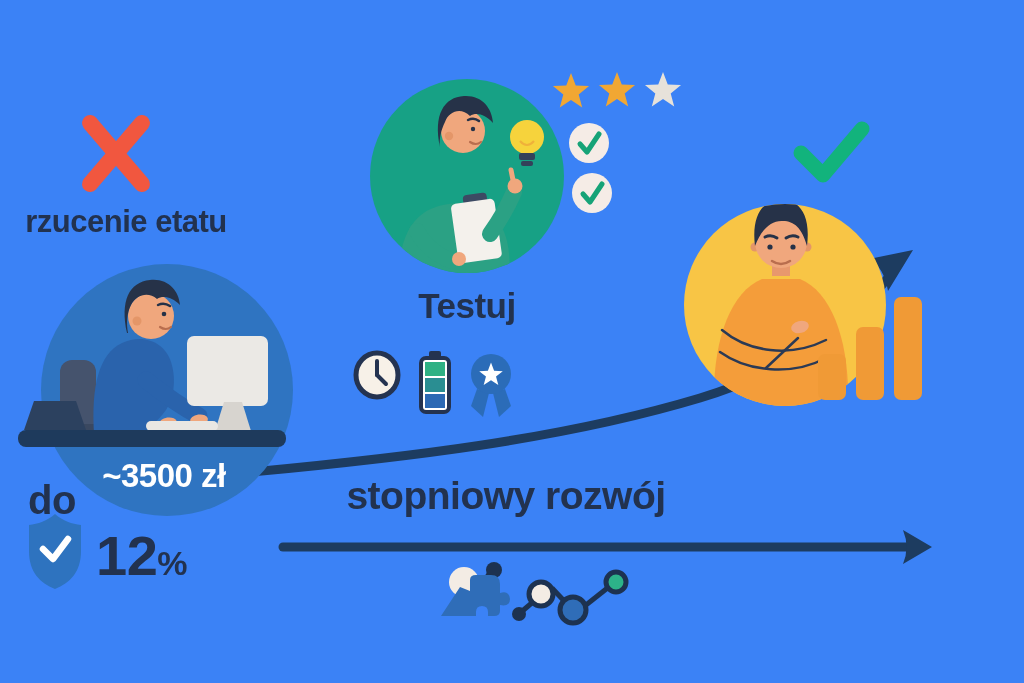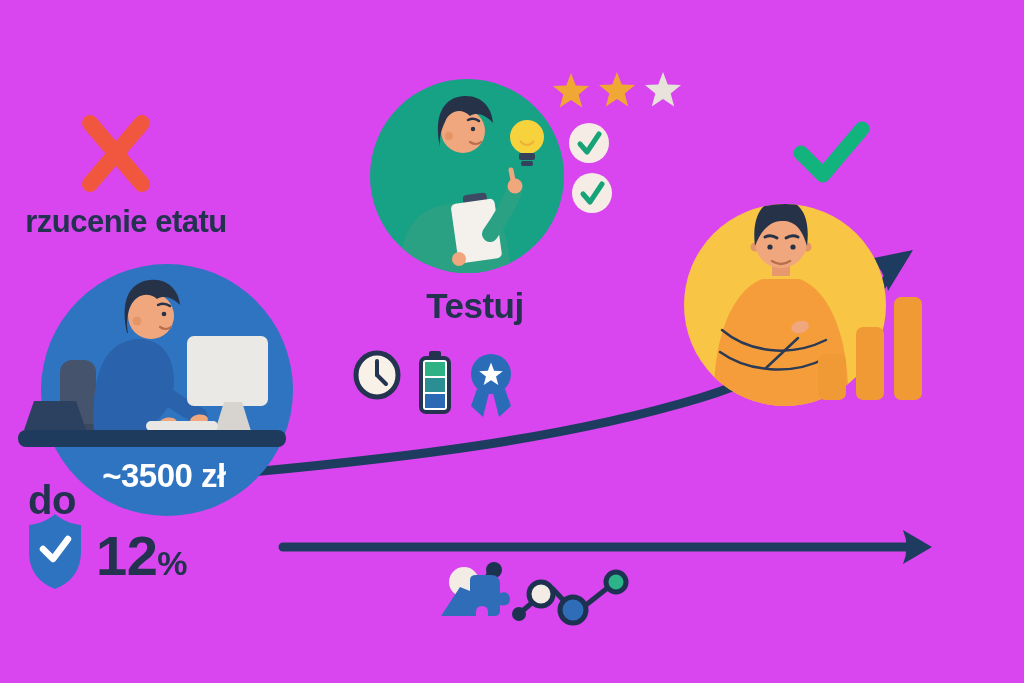--- a/index.html
+++ b/index.html
@@ -1,39 +1,39 @@
 <!DOCTYPE html>
 <html><head>
 <meta charset="utf-8">
 <style>
   html,body{margin:0;padding:0;}
   .stage{
     position:relative;
     width:1024px;height:683px;
-    background:#d946ef;
+    background:#3b82f6;
     overflow:hidden;
     font-family:"Liberation Sans","DejaVu Sans",sans-serif;
   }
   .art{position:absolute;left:0;top:0;}
   .txt{
     position:absolute;
     font-weight:700;
     color:#22324f;
     line-height:1;
     text-align:center;
     letter-spacing:-0.5px;
     white-space:nowrap;
   }
   .t-quit   {left:6px;   top:206px; width:240px; font-size:31px;}
   .t-salary {left:84px;  top:459px; width:160px; font-size:33px; color:#ffffff;}
   .t-do     {left:28px;  top:472px; width:60px;  font-size:40px; text-align:left;margin-top:8px;}
   .t-tax    {left:96px;  top:528px; width:120px; text-align:left;}
   .t-tax .v {font-size:56px;text-align:right;}
   .t-tax .u {font-size:34px;}
-  .t-test   {left:400px; top:288px; width:150px; font-size:35px;}
+  .t-test   {left:392px; top:288px; width:150px; font-size:35px;}
   .t-grow   {left:306px; top:476px; width:400px; font-size:39px;}
   .t-jdg    {left:740px; top:422px; width:120px; font-size:42px;}
 </style>
 </head>
 <body>
 
 <div class="stage">
 
   <svg class="art" width="1024" height="683" viewBox="0 0 1024 683">
     <defs>
@@ -194,14 +194,15 @@
       <circle cx="573" cy="610" r="13" fill="#2f6db8" stroke="#1d3250" stroke-width="5"></circle>
       <circle cx="616" cy="582" r="10" fill="#2db389" stroke="#1d3250" stroke-width="5"></circle>
     </g>
   </svg>
 
   <div class="txt t-quit">rzucenie etatu</div>
   <div class="txt t-salary">~3500 zł</div>
   <div class="txt t-do">do</div>
   <div class="txt t-tax"><span class="v">12</span><span class="u">%</span></div>
   <div class="txt t-test">Testuj</div>
+  <div class="txt t-grow">stopniowy rozwój</div>
 
 </div>
 
 </body></html>

